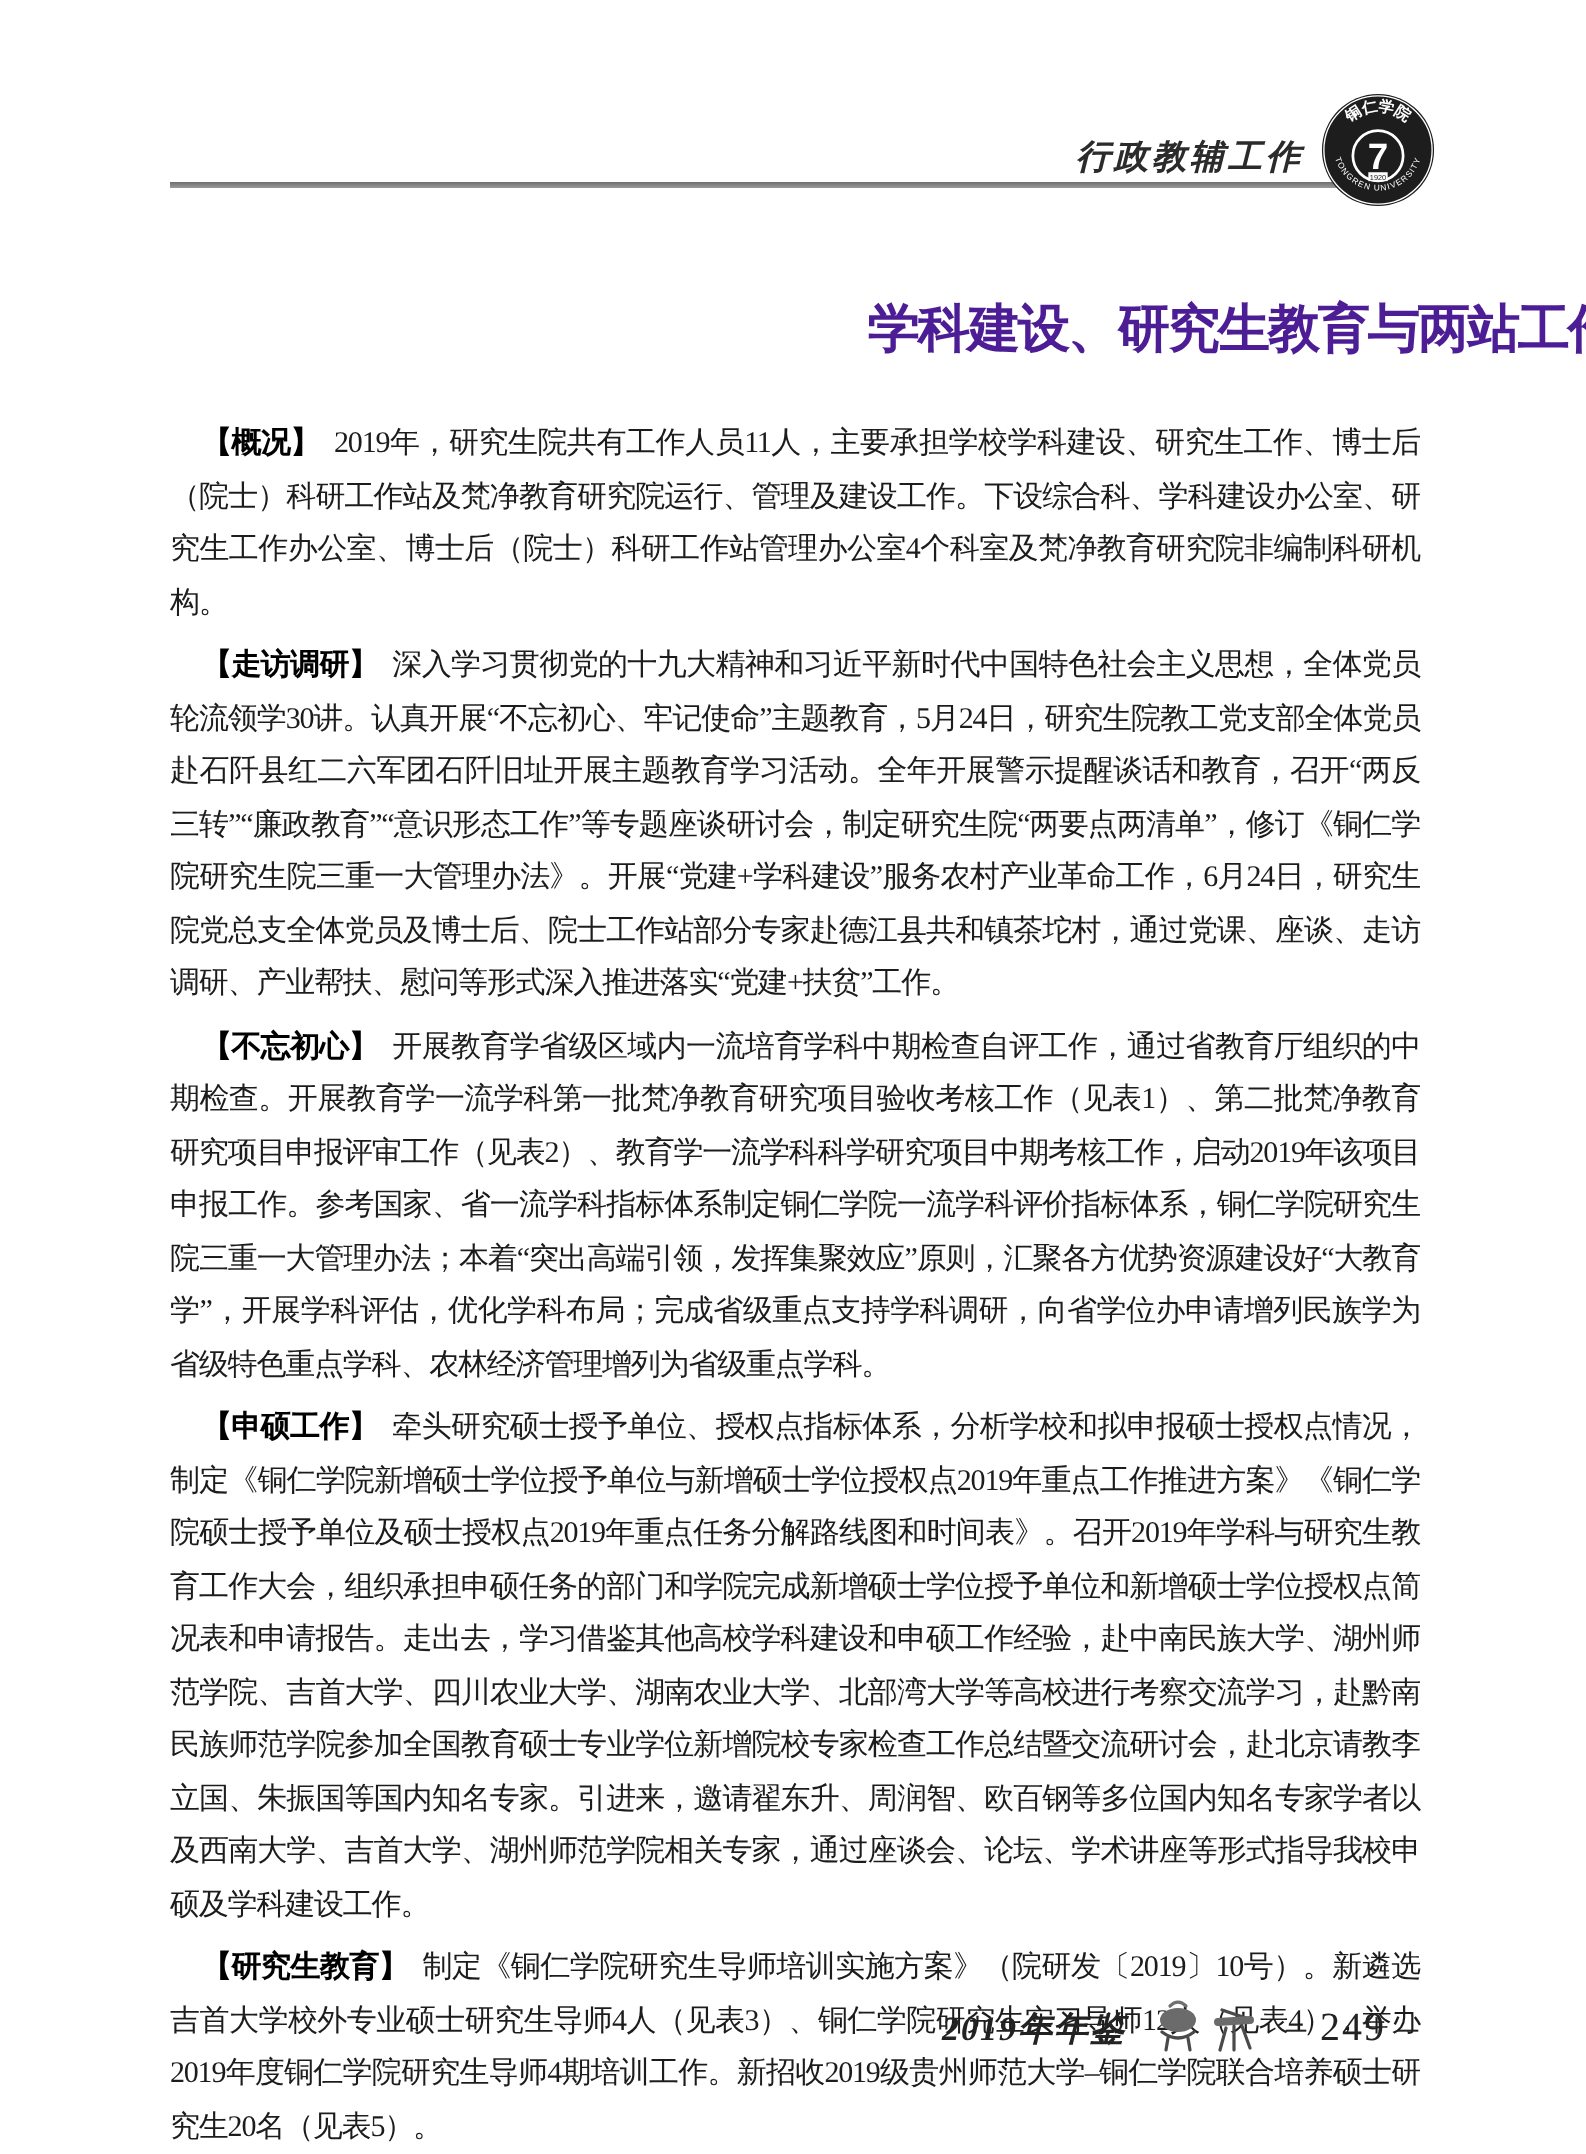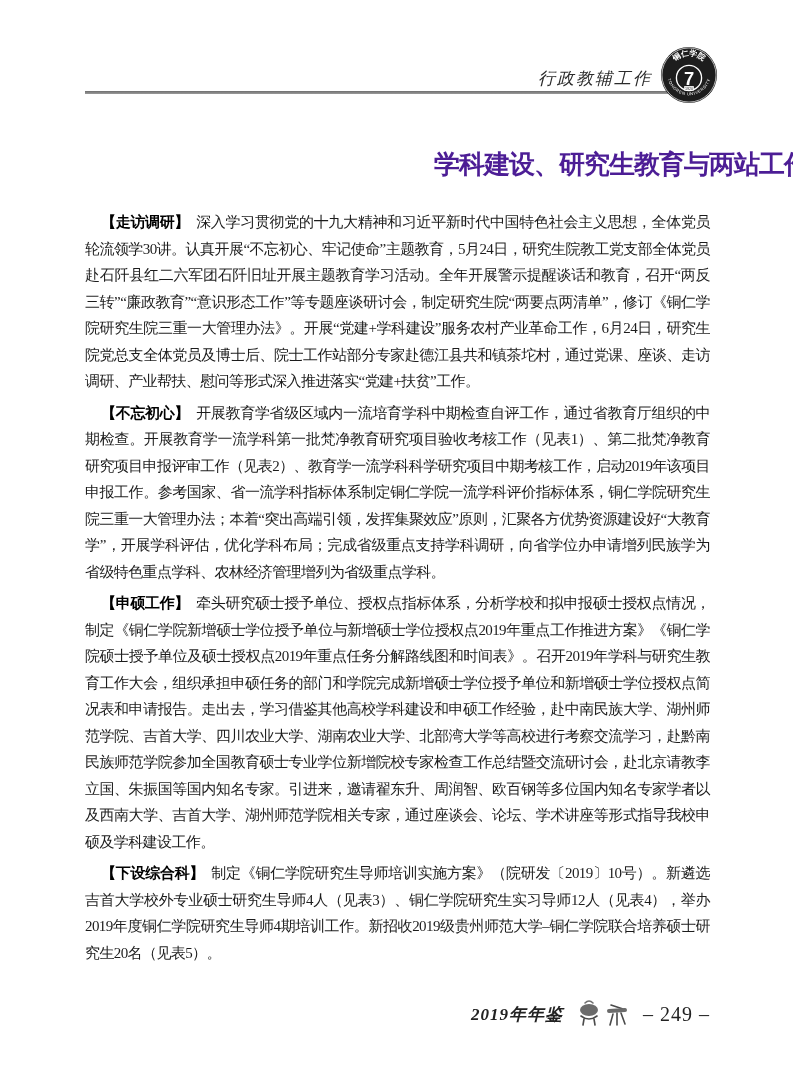--- a/index.html
+++ b/index.html
@@ -32,21 +32,21 @@
     width: 600px;
     height: 3px;
     background: linear-gradient(#6e6e6e, #9a9a9a);
   }
   .running-head {
     position: absolute;
     right: 58px;
     bottom: 18px;
     font-size: 17px;
     font-style: italic;
-    font-weight: normal;
+    font-weight: bold;
     letter-spacing: 2px;
     color: #2b2b2b;
     font-family: "Liberation Serif", "DejaVu Serif", serif;
     white-space: nowrap;
   }
   .uni-logo {
     position: absolute;
     right: -8px;
     top: 4px;
     width: 58px;
@@ -145,24 +145,25 @@
       <text x="30" y="45.3" text-anchor="middle" font-size="3.8" fill="#1d1d1d" font-family="Liberation Sans, sans-serif">1920</text>
       <text font-size="4.3" fill="#ffffff" letter-spacing="0.6" font-family="Liberation Sans, sans-serif">
         <textPath href="#arcBottom" startOffset="50%" text-anchor="middle">TONGREN UNIVERSITY</textPath>
       </text>
     </svg>
   </header>
 
   <h1 class="page-title">学科建设、研究生教育与两站工作</h1>
 
   <main class="page-body">
+    <p class="para"><span class="plabel">【概况】</span><span class="ptext">2019年，研究生院共有工作人员11人，主要承担学校学科建设、研究生工作、博士后（院士）科研工作站及梵净教育研究院运行、管理及建设工作。下设综合科、学科建设办公室、研究生工作办公室、博士后（院士）科研工作站管理办公室4个科室及梵净教育研究院非编制科研机构。</span></p>
     <p class="para"><span class="plabel">【走访调研】</span><span class="ptext">深入学习贯彻党的十九大精神和习近平新时代中国特色社会主义思想，全体党员轮流领学30讲。认真开展“不忘初心、牢记使命”主题教育，5月24日，研究生院教工党支部全体党员赴石阡县红二六军团石阡旧址开展主题教育学习活动。全年开展警示提醒谈话和教育，召开“两反三转”“廉政教育”“意识形态工作”等专题座谈研讨会，制定研究生院“两要点两清单”，修订《铜仁学院研究生院三重一大管理办法》。开展“党建+学科建设”服务农村产业革命工作，6月24日，研究生院党总支全体党员及博士后、院士工作站部分专家赴德江县共和镇茶坨村，通过党课、座谈、走访调研、产业帮扶、慰问等形式深入推进落实“党建+扶贫”工作。</span></p>
     <p class="para"><span class="plabel">【不忘初心】</span><span class="ptext">开展教育学省级区域内一流培育学科中期检查自评工作，通过省教育厅组织的中期检查。开展教育学一流学科第一批梵净教育研究项目验收考核工作（见表1）、第二批梵净教育研究项目申报评审工作（见表2）、教育学一流学科科学研究项目中期考核工作，启动2019年该项目申报工作。参考国家、省一流学科指标体系制定铜仁学院一流学科评价指标体系，铜仁学院研究生院三重一大管理办法；本着“突出高端引领，发挥集聚效应”原则，汇聚各方优势资源建设好“大教育学”，开展学科评估，优化学科布局；完成省级重点支持学科调研，向省学位办申请增列民族学为省级特色重点学科、农林经济管理增列为省级重点学科。</span></p>
     <p class="para"><span class="plabel">【申硕工作】</span><span class="ptext">牵头研究硕士授予单位、授权点指标体系，分析学校和拟申报硕士授权点情况，制定《铜仁学院新增硕士学位授予单位与新增硕士学位授权点2019年重点工作推进方案》《铜仁学院硕士授予单位及硕士授权点2019年重点任务分解路线图和时间表》。召开2019年学科与研究生教育工作大会，组织承担申硕任务的部门和学院完成新增硕士学位授予单位和新增硕士学位授权点简况表和申请报告。走出去，学习借鉴其他高校学科建设和申硕工作经验，赴中南民族大学、湖州师范学院、吉首大学、四川农业大学、湖南农业大学、北部湾大学等高校进行考察交流学习，赴黔南民族师范学院参加全国教育硕士专业学位新增院校专家检查工作总结暨交流研讨会，赴北京请教李立国、朱振国等国内知名专家。引进来，邀请翟东升、周润智、欧百钢等多位国内知名专家学者以及西南大学、吉首大学、湖州师范学院相关专家，通过座谈会、论坛、学术讲座等形式指导我校申硕及学科建设工作。</span></p>
-    <p class="para"><span class="plabel">【下设综合科】</span><span class="ptext">制定《铜仁学院研究生导师培训实施方案》（院研发〔2019〕10号）。新遴选吉首大学校外专业硕士研究生导师4人（见表3）、铜仁学院研究生实习导师12人（见表4），举办2019年度铜仁学院研究生导师4期培训工作。新招收2019级贵州师范大学–铜仁学院联合培养硕士研究生20名（见表5）。</span></p>
+    <p class="para"><span class="plabel">【研究生教育】</span><span class="ptext">制定《铜仁学院研究生导师培训实施方案》（院研发〔2019〕10号）。新遴选吉首大学校外专业硕士研究生导师4人（见表3）、铜仁学院研究生实习导师12人（见表4），举办2019年度铜仁学院研究生导师4期培训工作。新招收2019级贵州师范大学–铜仁学院联合培养硕士研究生20名（见表5）。</span></p>
   </main>
 
   <footer class="page-footer">
     <span class="yearbook-label">2019年年鉴</span>
     <svg class="footer-ornament" viewBox="0 0 56 34" xmlns="http://www.w3.org/2000/svg">
       <g fill="none" stroke="#5a5a5a" stroke-width="1.6" stroke-linecap="round">
         <ellipse cx="14" cy="13" rx="9" ry="6" fill="#6b6b6b" stroke="none"></ellipse>
         <path d="M6,19 q8,6 16,0" stroke="#4a4a4a"></path>
         <path d="M9,22 l-1,6 M19,22 l1,6" stroke="#4a4a4a"></path>
         <path d="M10,6 q4,-4 8,0" stroke="#707070"></path>

